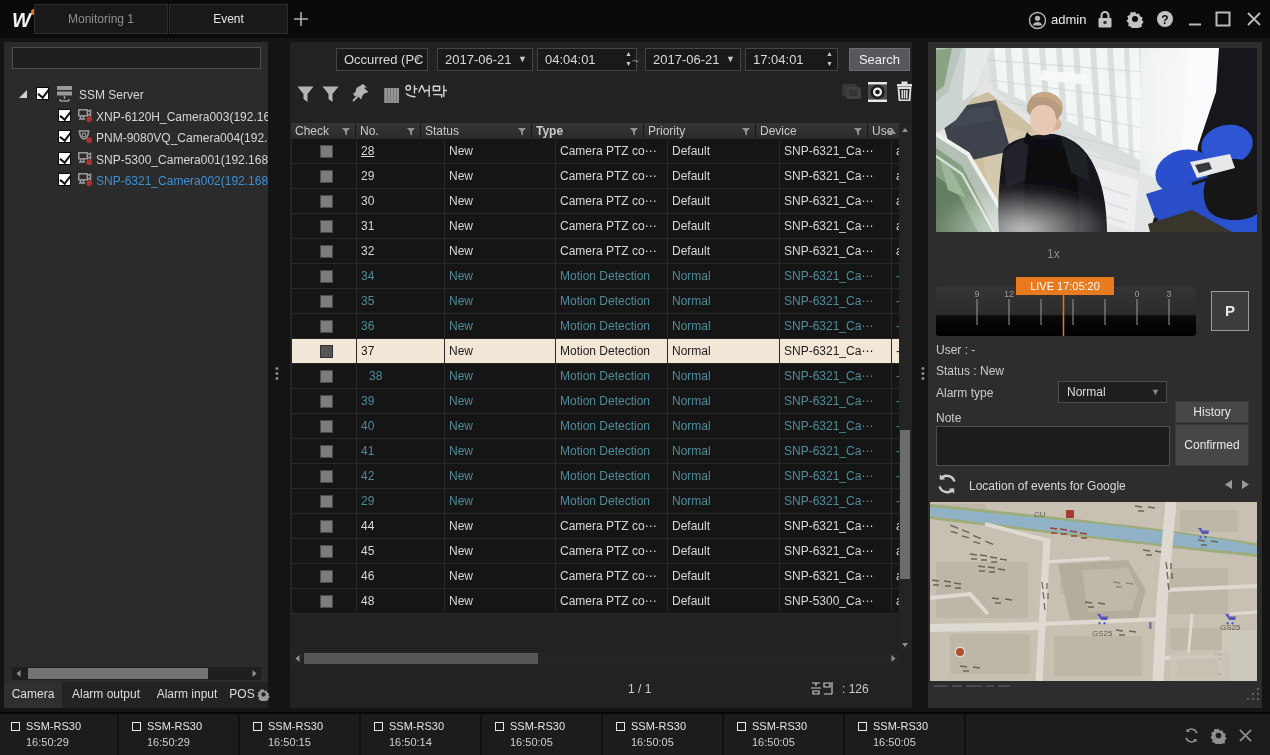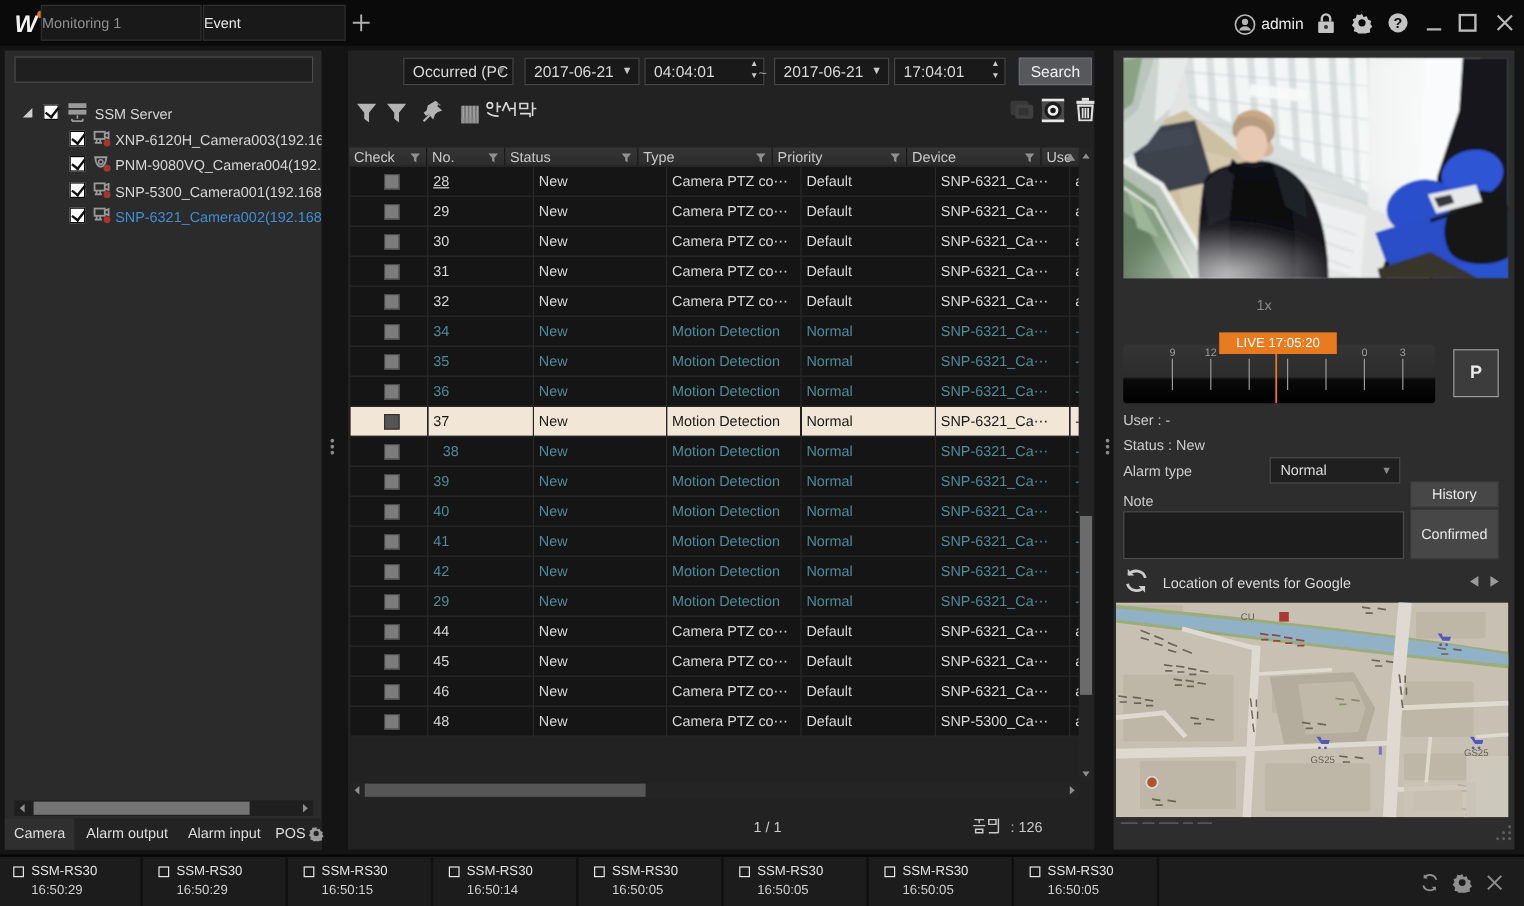--- a/index.html
+++ b/index.html
@@ -3,21 +3,21 @@
 <meta charset="utf-8">
 <style>
 * { margin:0; padding:0; box-sizing:border-box; }
 html,body { width:1270px; height:755px; overflow:hidden; background:#101010;
   font-family:"Liberation Sans", sans-serif; }
 .abs { position:absolute; }
 #stage { position:relative; width:1270px; height:755px; background:#141414; }
 
 
 #titlebar { position:absolute; left:0; top:0; width:1270px; height:38px; background:#0a0a0a; }
-.tab { position:absolute; top:4px; height:30px; background:#191919; border:1px solid #2e2e2e; color:#8f8f8f; font-size:12px; text-align:left; line-height:28px; }
+.tab { position:absolute; top:4px; height:30px; background:#191919; border:1px solid #2e2e2e; color:#8f8f8f; font-size:12px; text-align:center; line-height:28px; }
 .ticon { position:absolute; top:11px; color:#b9b9b9; font-size:14px; }
 
 
 #leftpanel { position:absolute; left:4px; top:42px; width:264px; height:666px; background:#2b2b2b; }
 .treerow { position:absolute; left:0; height:21px; font-size:12px; color:#d6d6d6; white-space:nowrap; }
 .cb { position:absolute; width:13px; height:13px; background:#fff; border:1px solid #0a0a0a; }
 .cb:after { content:""; position:absolute; left:3px; top:-1px; width:5px; height:9px; border:solid #111; border-width:0 2.6px 2.6px 0; transform:rotate(38deg); }
 
 
 #midpanel { position:absolute; left:290px; top:42px; width:622px; height:666px; background:#222222; }
@@ -221,21 +221,21 @@
       <rect x="1" y="3" width="15" height="2.6" fill="#e0e0e0"></rect>
       <rect x="5.5" y="0.5" width="6" height="2.5" fill="#e0e0e0"></rect>
       <path d="M2.5 7h12l-1 12.5h-10z" fill="none" stroke="#e0e0e0" stroke-width="1.8"></path>
       <path d="M6.2 9v8.5M8.5 9v8.5M10.8 9v8.5" stroke="#e0e0e0" stroke-width="1.5"></path>
     </svg>
 
     <div class="abs" style="left:1px;top:81px;width:608px;height:17px;background:linear-gradient(#353535,#2a2a2a);">
       <div class="hdrcell" style="left:0;width:65px;">Check</div>
       <div class="hdrcell" style="left:65px;width:65px;">No.</div>
       <div class="hdrcell" style="left:130px;width:111px;">Status</div>
-      <div class="hdrcell" style="left:241px;width:112px;">Type</div>
+      <div class="hdrcell" style="left:241px;width:112px;font-weight:bold;">Type</div>
       <div class="hdrcell" style="left:353px;width:112px;">Priority</div>
       <div class="hdrcell" style="left:465px;width:112px;">Device</div>
       <div class="hdrcell" style="left:577px;width:31px;border-right:none;">Use</div>
       <svg class="abs" style="left:0;top:0" width="608" height="17" viewBox="0 0 608 17">
         <g fill="#909090">
           <path d="M51,5 h8 l-3,3.5 v4 l-2,-1.5 v-2.5 z"></path>
           <path d="M116,5 h8 l-3,3.5 v4 l-2,-1.5 v-2.5 z"></path>
           <path d="M227,5 h8 l-3,3.5 v4 l-2,-1.5 v-2.5 z"></path>
           <path d="M339,5 h8 l-3,3.5 v4 l-2,-1.5 v-2.5 z"></path>
           <path d="M451,5 h8 l-3,3.5 v4 l-2,-1.5 v-2.5 z"></path>

